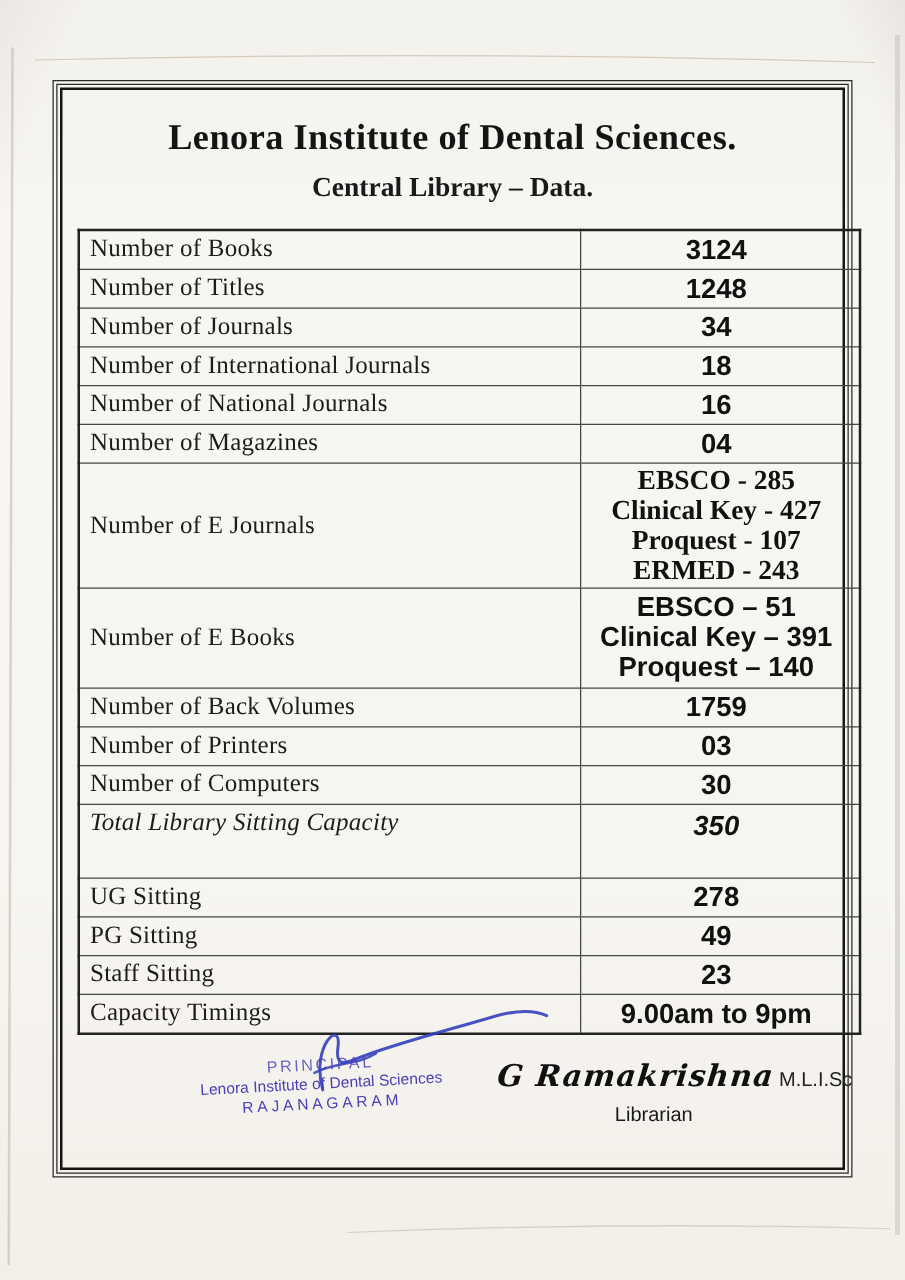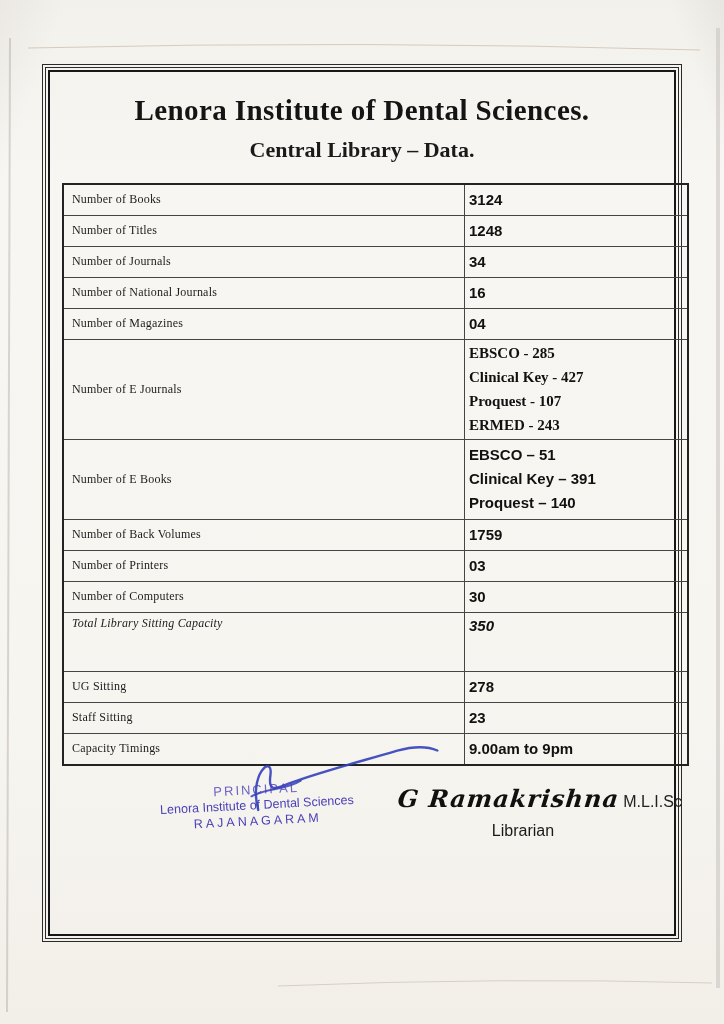--- a/index.html
+++ b/index.html
@@ -52,29 +52,29 @@
     width:594px;margin:20px 0 0 12px;
     border:2px solid var(--border-dark);
   }
   table.lib-table td{
     border:1px solid var(--border-cell);
     vertical-align:middle;
     overflow:hidden;
   }
   td.label{
     width:386px;
-    font-size:12px;
+    font-size:20px;
     padding:1px 6px 2px 8px;
     letter-spacing:.2px;
   }
   td.value{
     width:208px;
     font-family:"Liberation Sans","DejaVu Sans",sans-serif;
-    font-weight:bold;font-size:15px;
-    text-align:left;
+    font-weight:bold;font-size:22px;
+    text-align:center;
     padding:1px 10px 2px 4px;
     color:#111;
   }
   tr.r-std td{height:27px;}
   tr.r-ej td{height:96px;font-family:Liberation Serif, serif;}
   tr.r-eb td{height:76px;}
   tr.r-tall td{height:52px;vertical-align:top;font-style:italic;}
   tr.r-tall td.label{padding-top:3px;}
   tr.r-tall td.value{padding-top:4px;}
   td.value.multi div{line-height:24px;}
@@ -142,20 +142,24 @@
             <td class="label">Number of Books</td>
             <td class="value">3124</td>
           </tr>
           <tr class="r-std">
             <td class="label">Number of Titles</td>
             <td class="value">1248</td>
           </tr>
           <tr class="r-std">
             <td class="label">Number of Journals</td>
             <td class="value">34</td>
+          </tr>
+          <tr class="r-std">
+            <td class="label">Number of International Journals</td>
+            <td class="value">18</td>
           </tr>
           <tr class="r-std">
             <td class="label">Number of National Journals</td>
             <td class="value">16</td>
           </tr>
           <tr class="r-std">
             <td class="label">Number of Magazines</td>
             <td class="value">04</td>
           </tr>
           <tr class="r-ej">
@@ -187,20 +191,24 @@
             <td class="label">Number of Computers</td>
             <td class="value">30</td>
           </tr>
           <tr class="r-tall">
             <td class="label">Total Library Sitting Capacity</td>
             <td class="value">350</td>
           </tr>
           <tr class="r-std">
             <td class="label">UG Sitting</td>
             <td class="value">278</td>
+          </tr>
+          <tr class="r-std">
+            <td class="label">PG Sitting</td>
+            <td class="value">49</td>
           </tr>
           <tr class="r-std">
             <td class="label">Staff Sitting</td>
             <td class="value">23</td>
           </tr>
           <tr class="r-std">
             <td class="label">Capacity Timings</td>
             <td class="value">9.00am to 9pm</td>
           </tr>
         </tbody>

